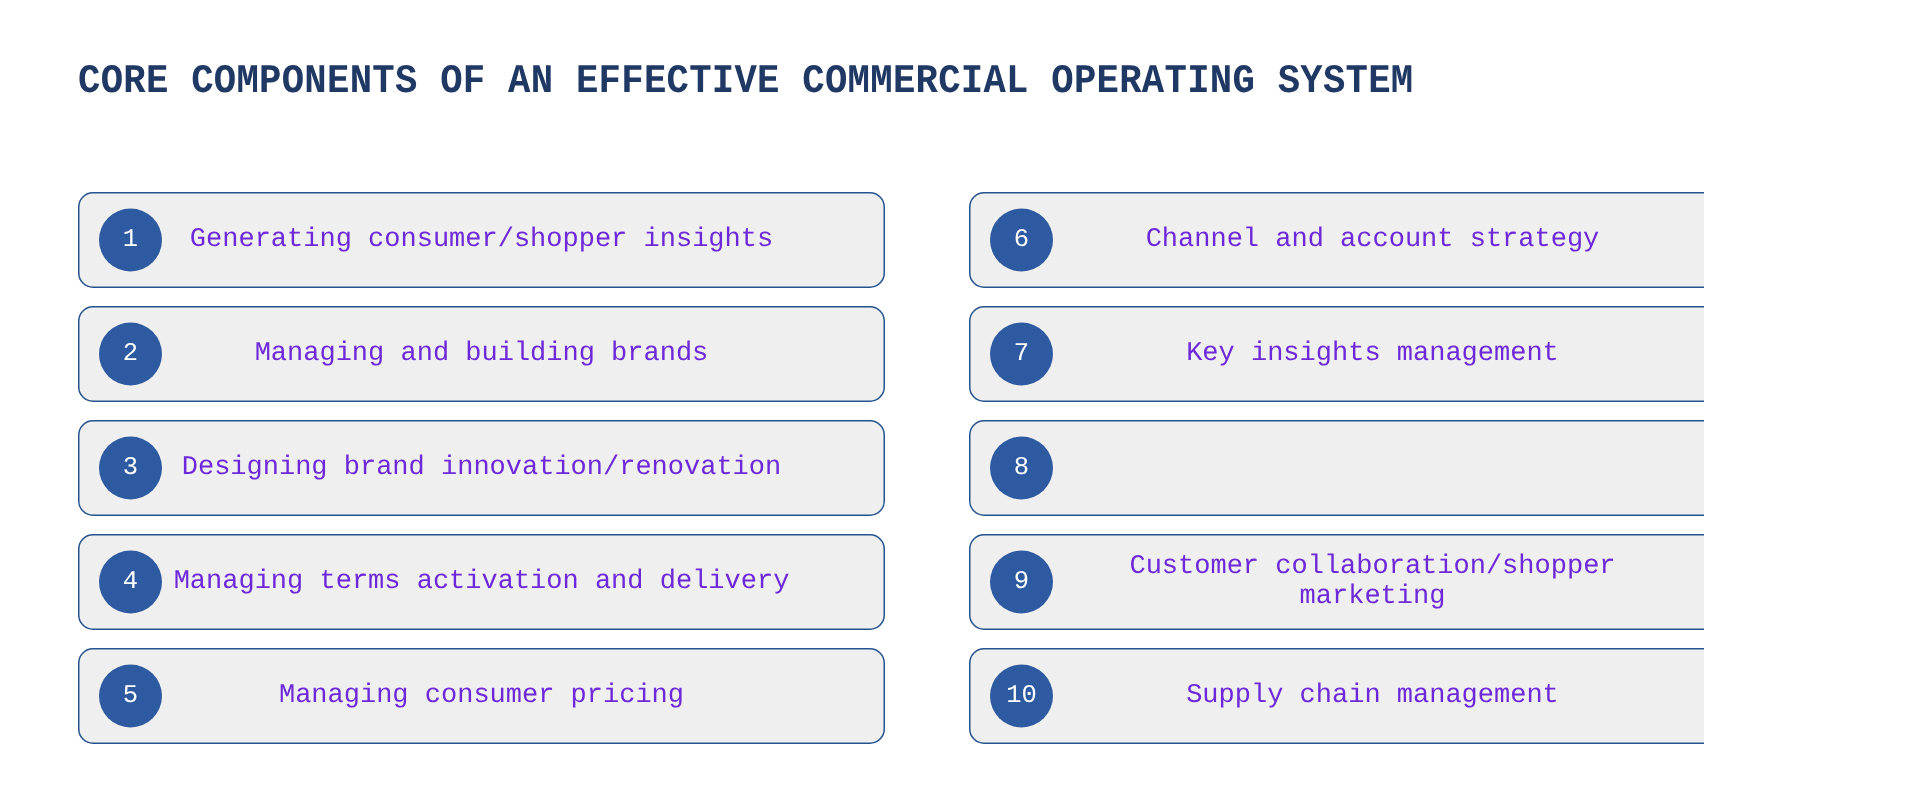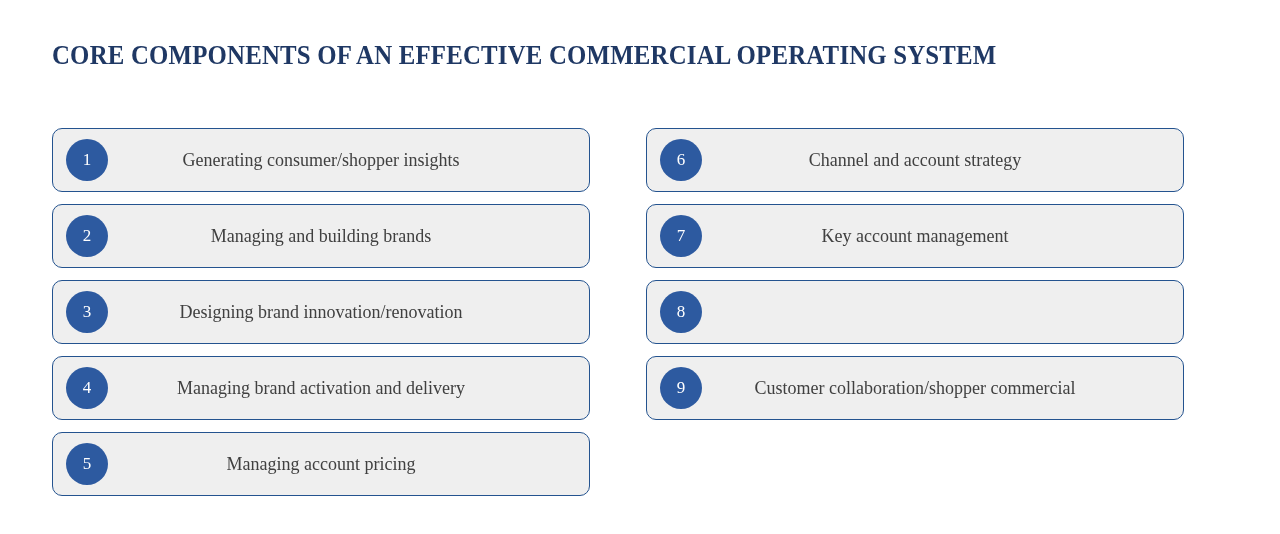--- a/index.html
+++ b/index.html
@@ -2,24 +2,24 @@
 <html><head>
 <meta charset="utf-8">
 <style>
   html, body {
     margin: 0;
     padding: 0;
     background: #ffffff;
   }
   .slide {
     position: relative;
-    width: 1280px;
+    width: 1136px;
     height: 534px;
     background: #ffffff;
-    font-family: Liberation Serif, serif;
+    font-family: Liberation Mono, monospace;
     overflow: hidden;
   }
   .title {
     position: absolute;
     left: 52px;
     top: 40px;
     margin: 0;
     font-size: 27px;
     font-weight: bold;
     color: #1f3864;
@@ -62,21 +62,21 @@
     border-radius: 50%;
     background: #2d5aa0;
     color: #ffffff;
     font-size: 17px;
     display: flex;
     align-items: center;
     justify-content: center;
   }
   .label {
     font-size: 18px;
-    color: #404040;
+    color: #6d28d9;
     text-align: center;
     padding: 0 60px;
   }
 </style>
 </head>
 <body>
 
 <div class="slide">
   <h1 class="title">CORE COMPONENTS OF AN EFFECTIVE COMMERCIAL OPERATING SYSTEM</h1>
 
@@ -90,40 +90,44 @@
       <div class="box">
         <span class="num">2</span>
         <span class="label">Managing and building brands</span>
       </div>
       <div class="box">
         <span class="num">3</span>
         <span class="label">Designing brand innovation/renovation</span>
       </div>
       <div class="box">
         <span class="num">4</span>
-        <span class="label">Managing brand activation and delivery</span>
+        <span class="label">Managing terms activation and delivery</span>
       </div>
       <div class="box">
         <span class="num">5</span>
-        <span class="label">Managing account pricing</span>
+        <span class="label">Managing consumer pricing</span>
       </div>
     </div>
 
     <div class="col">
       <div class="box">
         <span class="num">6</span>
         <span class="label">Channel and account strategy</span>
       </div>
       <div class="box">
         <span class="num">7</span>
-        <span class="label">Key account management</span>
+        <span class="label">Key insights management</span>
       </div>
       <div class="box">
         <span class="num">8</span>
       </div>
       <div class="box">
         <span class="num">9</span>
-        <span class="label">Customer collaboration/shopper commercial</span>
+        <span class="label">Customer collaboration/shopper marketing</span>
+      </div>
+      <div class="box">
+        <span class="num">10</span>
+        <span class="label">Supply chain management</span>
       </div>
     </div>
 
   </div>
 </div>
 
 </body></html>

